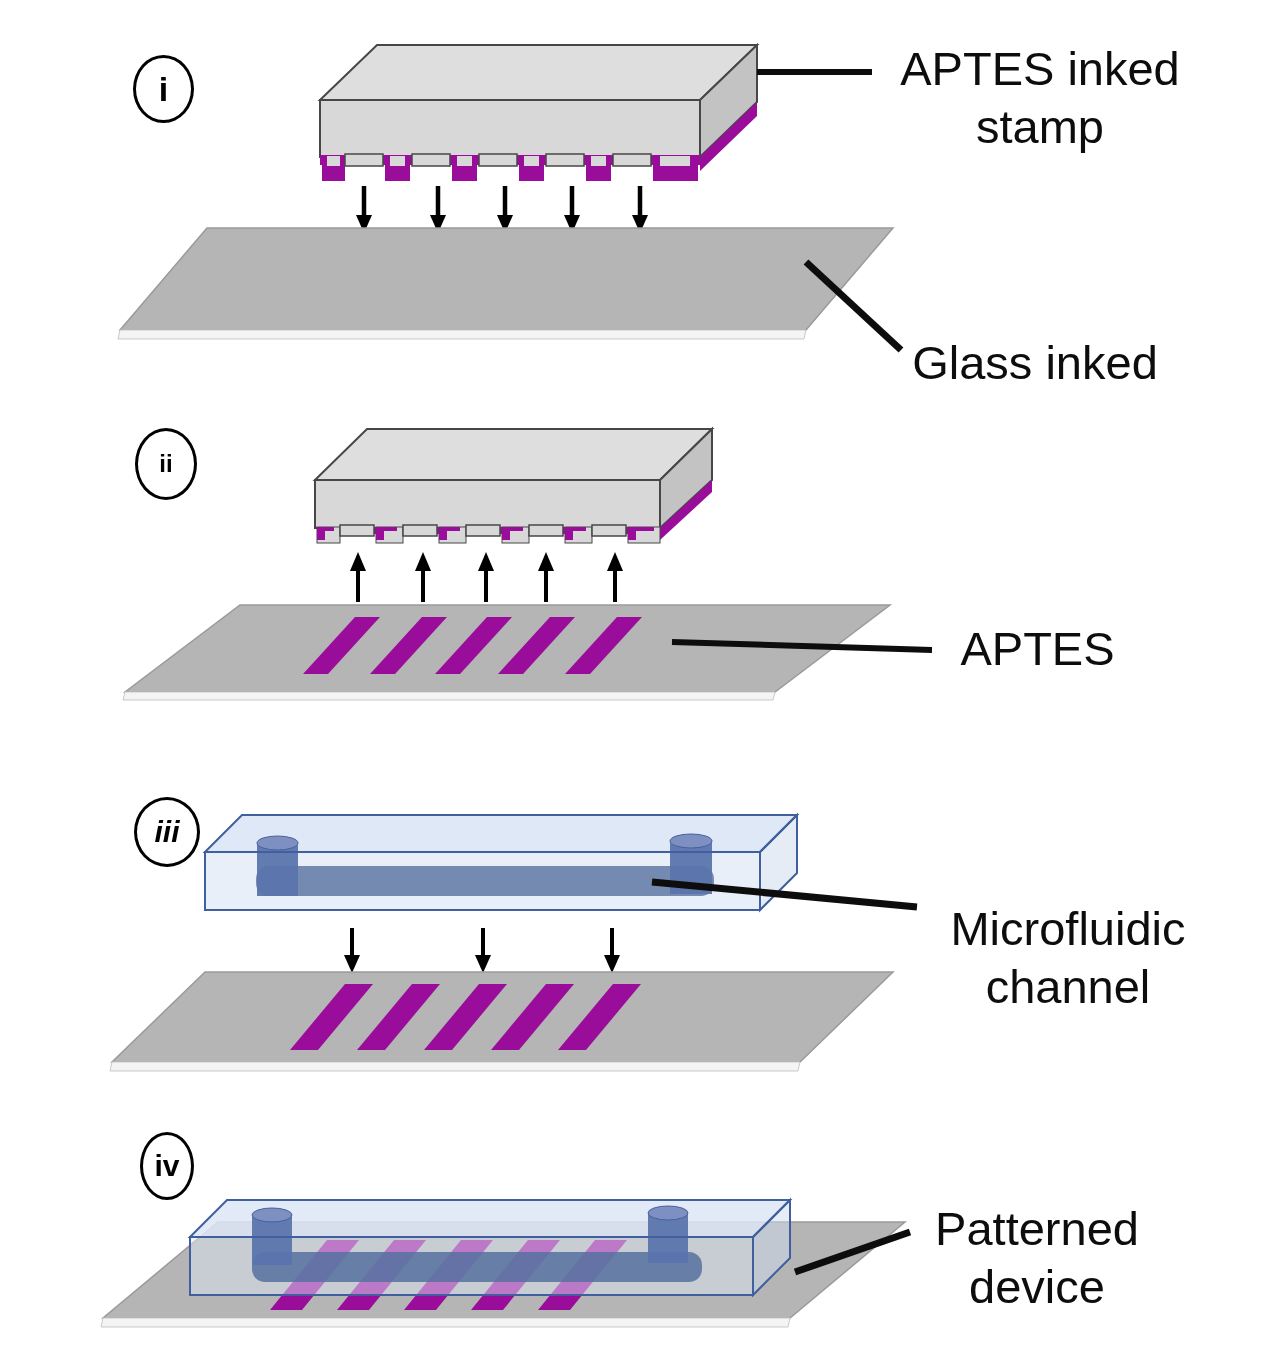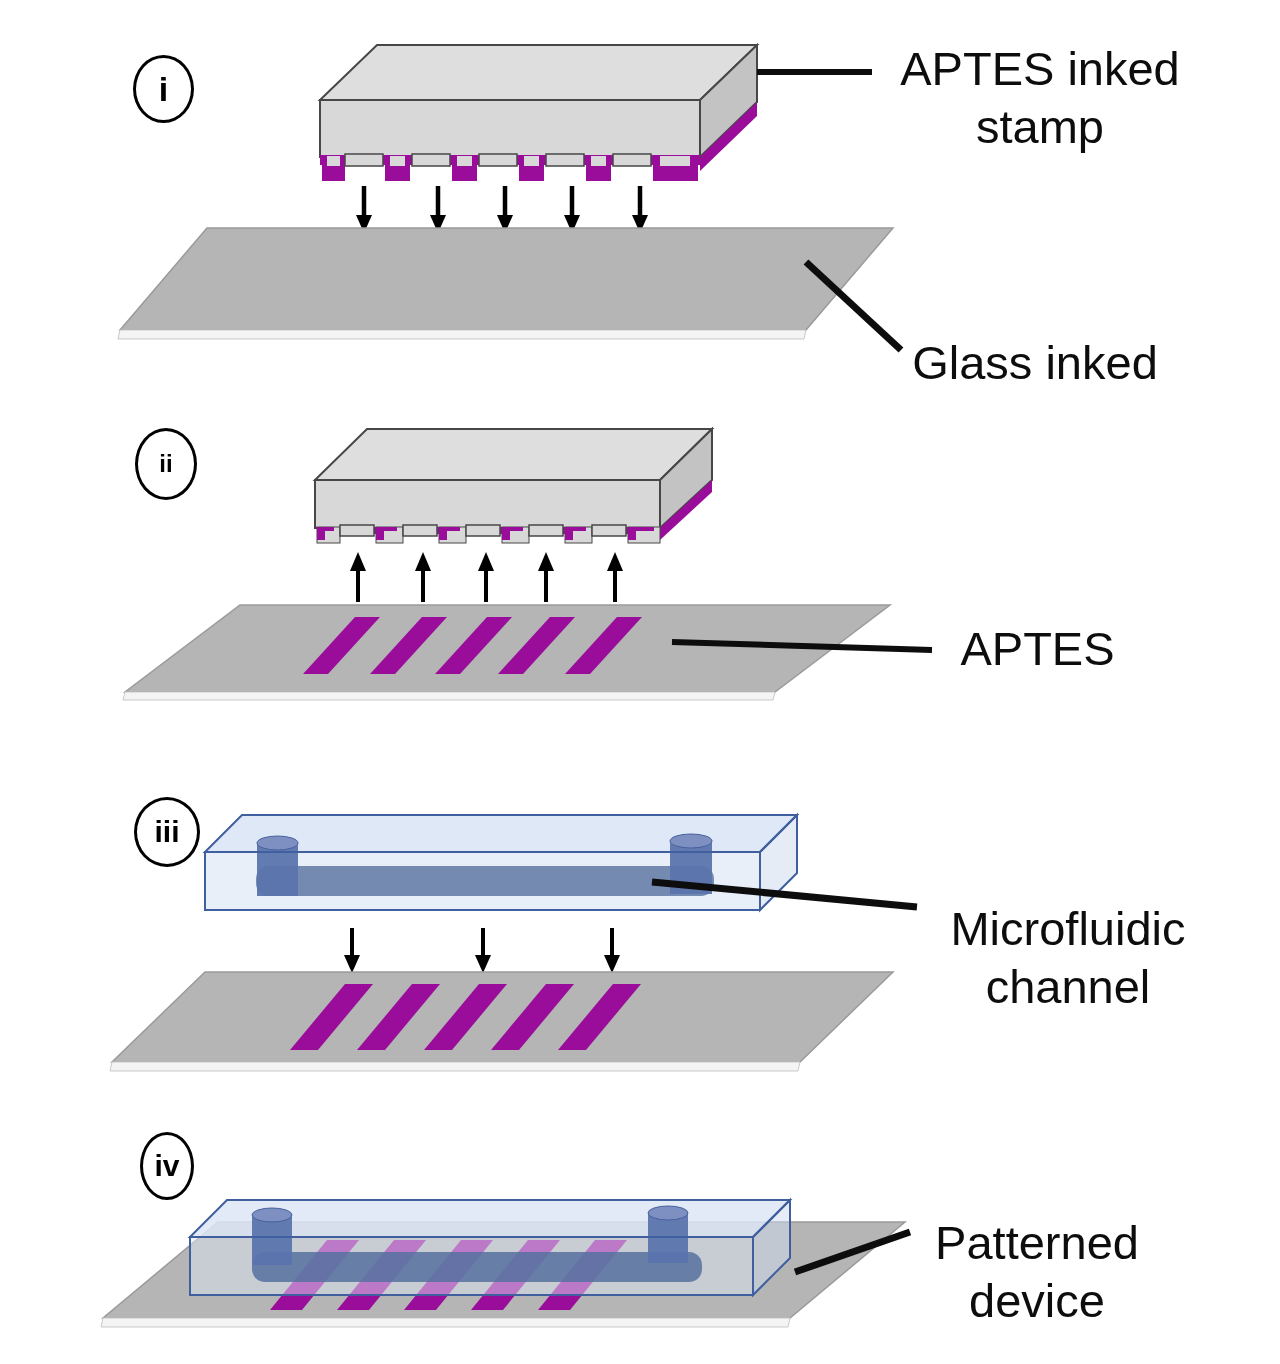--- a/index.html
+++ b/index.html
@@ -15,29 +15,29 @@
   }
   .diagram-svg{position:absolute; left:0; top:0;}
   .ann-label{
     position:absolute; text-align:center; color:var(--ink_black);
     font-size:47px; line-height:1.24; letter-spacing:0px;
   }
   #label-stamp  {left:862px; top:40px;   width:356px;}
   #label-glass  {left:880px; top:334px;  width:310px;}
   #label-aptes  {left:930px; top:620px;  width:215px;}
   #label-channel{left:918px; top:888px;  width:300px;margin-top:12px;}
-  #label-device {left:903px; top:1200px; width:268px;margin-top:14px;}
+  #label-device {left:903px; top:1200px; width:268px;}
   .numeral{
     position:absolute; border:3px solid #000; border-radius:50%;
     display:flex; align-items:center; justify-content:center;
     font-weight:bold; color:#000; background:#fff;
   }
   #numeral-1{left:133px; top:55px;   width:55px; height:62px; font-size:34px;}
   #numeral-2{left:135px; top:428px;  width:56px; height:66px; font-size:24px;}
-  #numeral-3{left:134px; top:797px;  width:60px; height:64px; font-size:30px;}
+  #numeral-3{left:134px; top:797px;  width:60px; height:64px; font-size:30px;font-style:italic;}
   #numeral-4{left:140px; top:1132px; width:48px; height:62px; font-size:30px;}
 </style>
 </head>
 <body>
 
 <div class="canvas">
 
   <svg class="diagram-svg" width="1280" height="1364" viewBox="0 0 1280 1364">
 
     <g>

